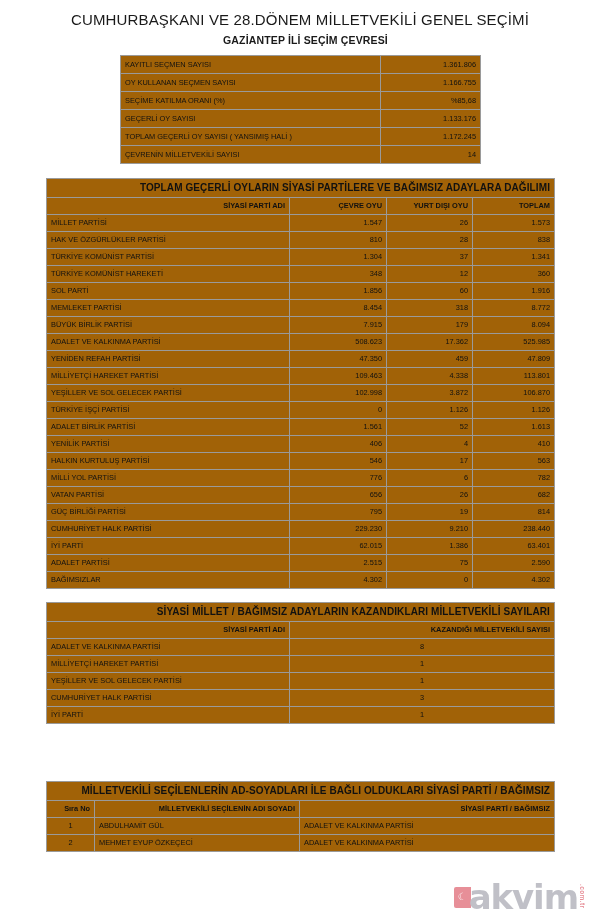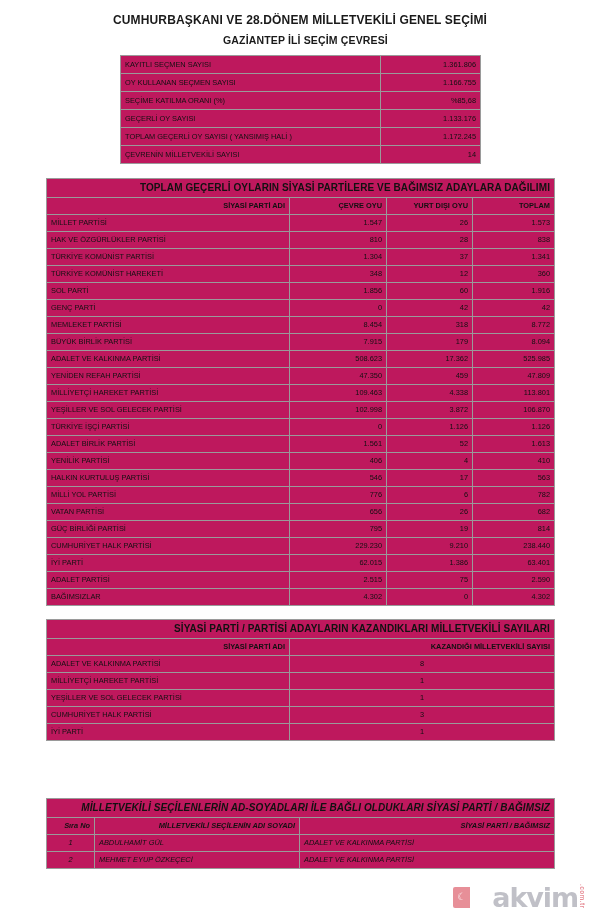--- a/index.html
+++ b/index.html
@@ -24,41 +24,41 @@
     height: 920px;
     box-sizing: border-box;
   }
 
   
   .title-block {
     padding-top: 12px;
     text-align: center;
   }
   .doc-title {
-    font-size: 12px;
-    font-weight: bold;
+    font-size: 15px;
+    font-weight: normal;
     letter-spacing: 0.15px;
     line-height: 16px;
     color: #1a1a1a;
   }
   .doc-subtitle {
     font-size: 10.5px;
     font-weight: bold;
     letter-spacing: 0.15px;
     line-height: 16px;
     margin-top: 4px;
     color: #1a1a1a;
     padding-left: 11px;
   }
 
   
   table {
     border-collapse: collapse;
     table-layout: fixed;
-    background: #be185d;
+    background: #a16207;
   }
   td, th {
     border: 1px solid #9a9a9a;
     font-size: 7.4px;
     font-weight: normal;
     line-height: 10px;
     padding: 2px 4px 2px 4px;
     color: #111111;
     overflow: hidden;
     white-space: nowrap;
@@ -133,21 +133,20 @@
     height: 12px;
   }
 
   
   .deputies-wrap {
     margin: 57px auto 0 auto;
     width: 508px;
   }
   .deputies-table {
     width: 508px;
-    font-style: italic;
   }
   .deputies-table col.d-no    { width: 48px; }
   .deputies-table col.d-name  { width: 205px; }
   .deputies-table col.d-party { width: 255px; }
   .deputies-table td, .deputies-table th {
     height: 12px;
   }
 
   
   .watermark {
@@ -172,26 +171,25 @@
     align-items: center;
     justify-content: center;
     margin-right: -2px;
   }
   .wm-flag span {
     color: #ffffff;
     font-size: 10px;
     line-height: 10px;
   }
   .wm-text {
-    font-size: 27px;
+    font-size: 34px;
     font-weight: bold;
     letter-spacing: -1.1px;
     color: #9a9ba6;
     font-family: "DejaVu Sans", sans-serif;
-    margin-left: 24px;
   }
   .wm-suffix {
     writing-mode: vertical-rl;
     font-size: 6.5px;
     font-weight: bold;
     color: #d94b5a;
     letter-spacing: 0.4px;
     margin-left: 1px;
     height: 26px;
     display: flex;
@@ -287,26 +285,20 @@
             <td class="num">12</td>
             <td class="num">360</td>
           </tr>
           <tr>
             <td>SOL PARTİ</td>
             <td class="num">1.856</td>
             <td class="num">60</td>
             <td class="num">1.916</td>
           </tr>
           <tr>
-            <td>GENÇ PARTİ</td>
-            <td class="num">0</td>
-            <td class="num">42</td>
-            <td class="num">42</td>
-          </tr>
-          <tr>
             <td>MEMLEKET PARTİSİ</td>
             <td class="num">8.454</td>
             <td class="num">318</td>
             <td class="num">8.772</td>
           </tr>
           <tr>
             <td>BÜYÜK BİRLİK PARTİSİ</td>
             <td class="num">7.915</td>
             <td class="num">179</td>
             <td class="num">8.094</td>
@@ -406,21 +398,21 @@
   </div>
 
   <div class="seats-wrap">
     <table class="seats-table">
       <colgroup>
           <col class="s-party">
           <col class="s-count">
         </colgroup>
       <thead>
         <tr>
-          <th class="banner" colspan="2">SİYASİ PARTİ / PARTİSİ ADAYLARIN KAZANDIKLARI MİLLETVEKİLİ SAYILARI</th>
+          <th class="banner" colspan="2">SİYASİ MİLLET / BAĞIMSIZ ADAYLARIN KAZANDIKLARI MİLLETVEKİLİ SAYILARI</th>
         </tr>
         <tr>
           <th>SİYASİ PARTİ ADI</th>
           <th>KAZANDIĞI MİLLETVEKİLİ SAYISI</th>
         </tr>
       </thead>
       <tbody>
           <tr>
             <td>ADALET VE KALKINMA PARTİSİ</td>
             <td class="ctr">8</td>

